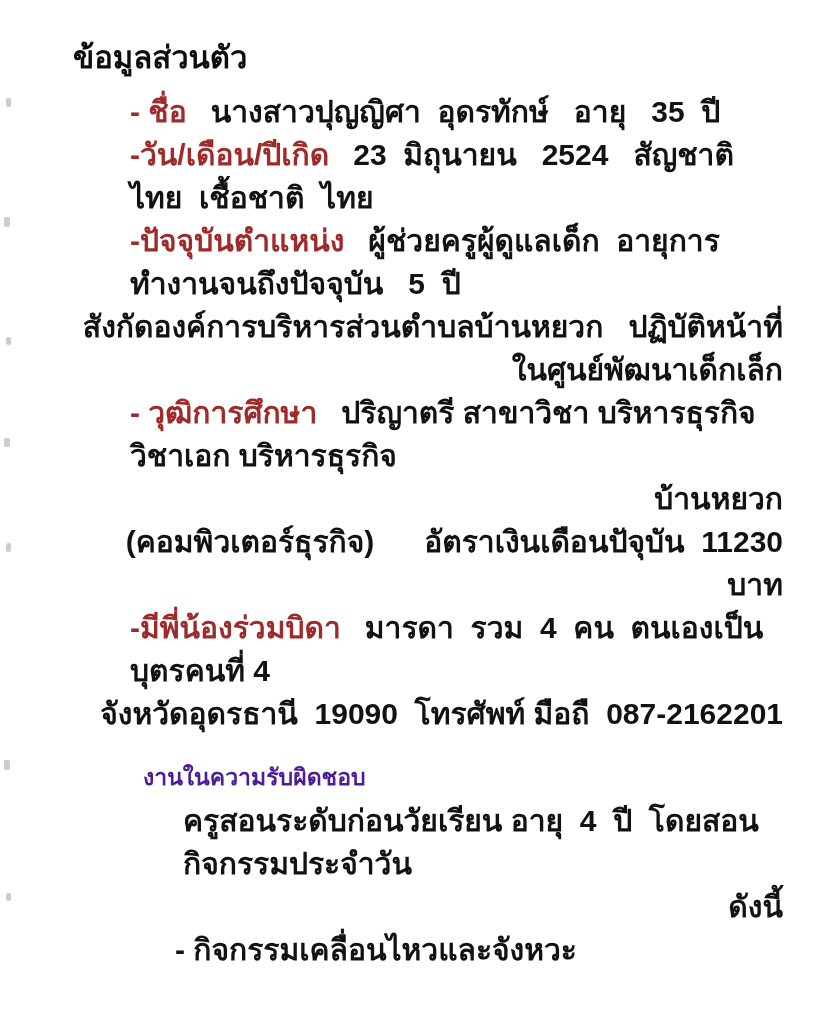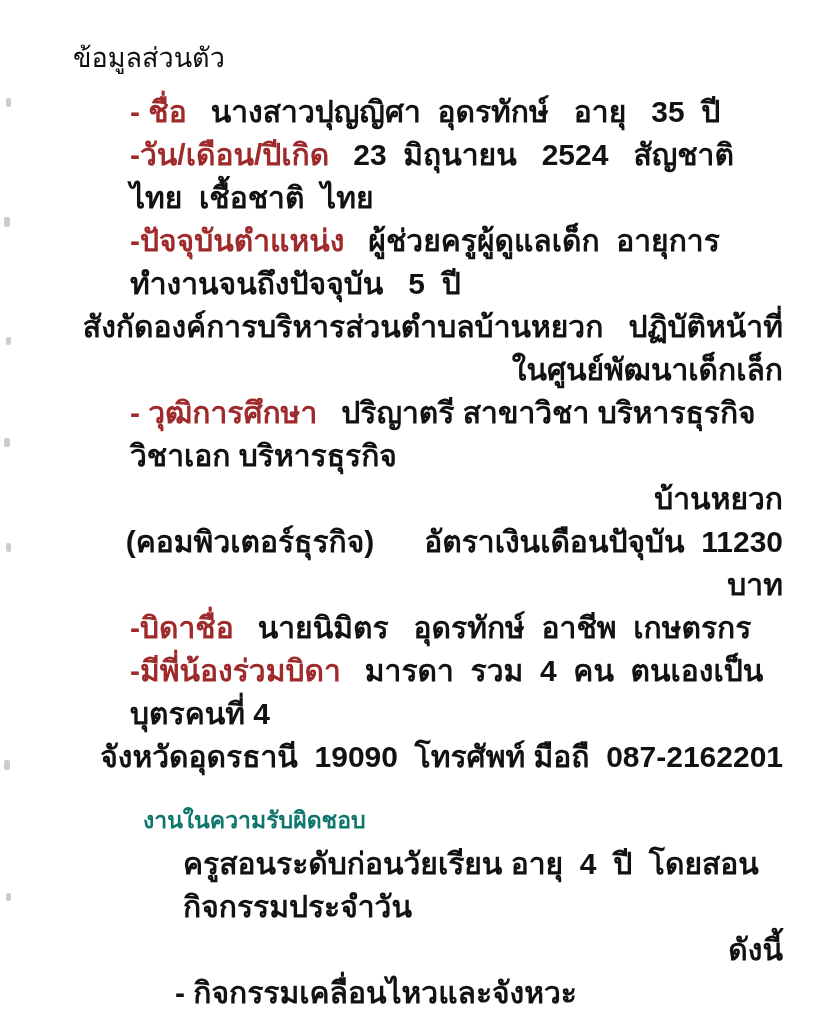--- a/index.html
+++ b/index.html
@@ -12,42 +12,42 @@
     width: 823px;
     height: 1024px;
     background: #ffffff;
     overflow: hidden;
     font-family: "Liberation Sans", sans-serif;
     color: #121212;
     box-sizing: border-box;
     padding: 38px 40px 0 73px;
   }
   .doc-title {
-    font-size: 27px;
-    font-weight: 400;
+    font-size: 31px;
+    font-weight: 700;
     line-height: 40px;
     margin: 0 0 12px 0;
     color: #0d0d0d;
     white-space: pre-wrap;
   }
   .line {
     font-size: 30px;
     font-weight: 600;
     line-height: 43px;
     white-space: pre-wrap;
   }
   .line.indent { padding-left: 57px; }
   .line.flush  { padding-left: 0; text-align: right; }
   .red-label {
     color: #9e2a2b;
     margin-right: 24px;
   }
   .section-2 { margin-top: 21px; }
   .section-heading {
-    color: #0f766e;
+    color: #4c1d95;
     font-size: 23px;
     font-weight: 600;
     line-height: 43px;
     padding-left: 70px;
     white-space: pre-wrap;
   }
   .intro-first { padding-left: 110px; }
   .bullet { padding-left: 102px; }
   .speck {
     position: absolute;
@@ -64,21 +64,20 @@
   <h1 class="doc-title">ข้อมูลส่วนตัว</h1>
 
   <div>
     <div class="line indent"><span class="red-label">- ชื่อ</span><span>นางสาวปุญญิศา  อุดรทักษ์   อายุ   35  ปี</span></div>
     <div class="line indent"><span class="red-label">-วัน/เดือน/ปีเกิด</span><span>23  มิถุนายน   2524   สัญชาติ ไทย  เชื้อชาติ  ไทย</span></div>
     <div class="line indent"><span class="red-label">-ปัจจุบันตำแหน่ง</span><span>ผู้ช่วยครูผู้ดูแลเด็ก  อายุการทำงานจนถึงปัจจุบัน   5  ปี</span></div>
     <div class="line flush"><span>สังกัดองค์การบริหารส่วนตำบลบ้านหยวก   ปฏิบัติหน้าที่ในศูนย์พัฒนาเด็กเล็ก</span></div>
     <div class="line indent"><span class="red-label">- วุฒิการศึกษา</span><span>ปริญาตรี สาขาวิชา บริหารธุรกิจ  วิชาเอก บริหารธุรกิจ</span></div>
     <div class="line flush"><span>บ้านหยวก</span></div>
     <div class="line flush"><span>(คอมพิวเตอร์ธุรกิจ)      อัตราเงินเดือนปัจุบัน  11230  บาท</span></div>
-    <div class="line indent"><span class="red-label">-บิดาชื่อ</span><span>นายนิมิตร   อุดรทักษ์  อาชีพ  เกษตรกร</span></div>
     <div class="line indent"><span class="red-label">-มีพี่น้องร่วมบิดา</span><span>มารดา  รวม  4  คน  ตนเองเป็นบุตรคนที่ 4</span></div>
     <div class="line flush"><span>จังหวัดอุดรธานี  19090  โทรศัพท์ มือถื  087-2162201</span></div>
   </div>
 
   <div class="section-2">
     <div class="section-heading">งานในความรับผิดชอบ</div>
     <div class="line intro-first">ครูสอนระดับก่อนวัยเรียน อายุ  4  ปี  โดยสอนกิจกรรมประจำวัน</div>
     <div class="line flush">ดังนี้</div>
     <div class="line bullet">- กิจกรรมเคลื่อนไหวและจังหวะ</div>
 

